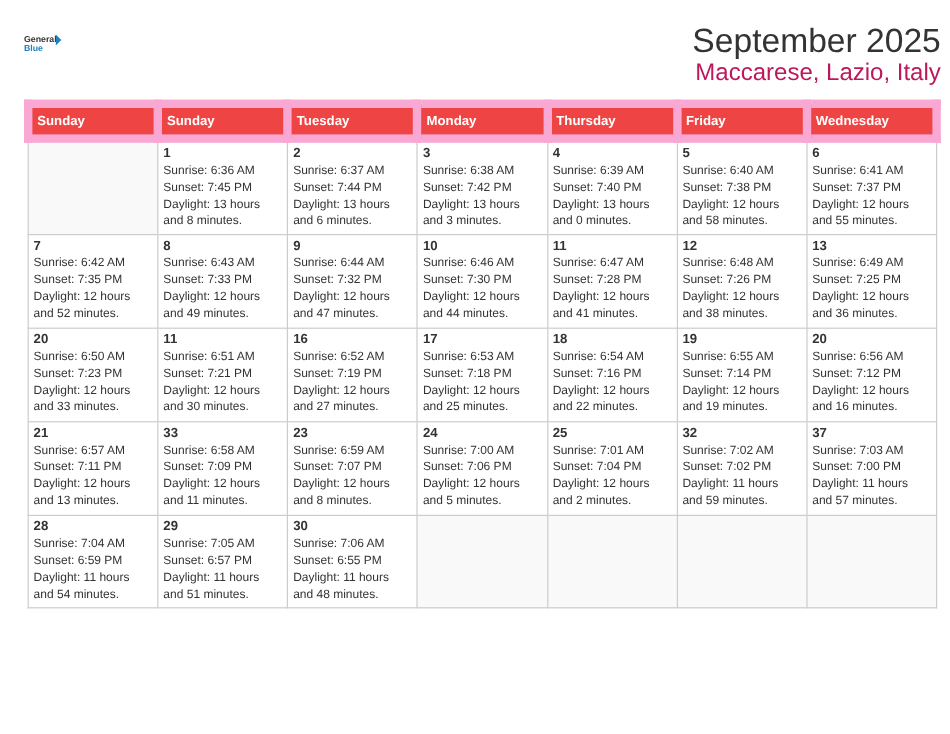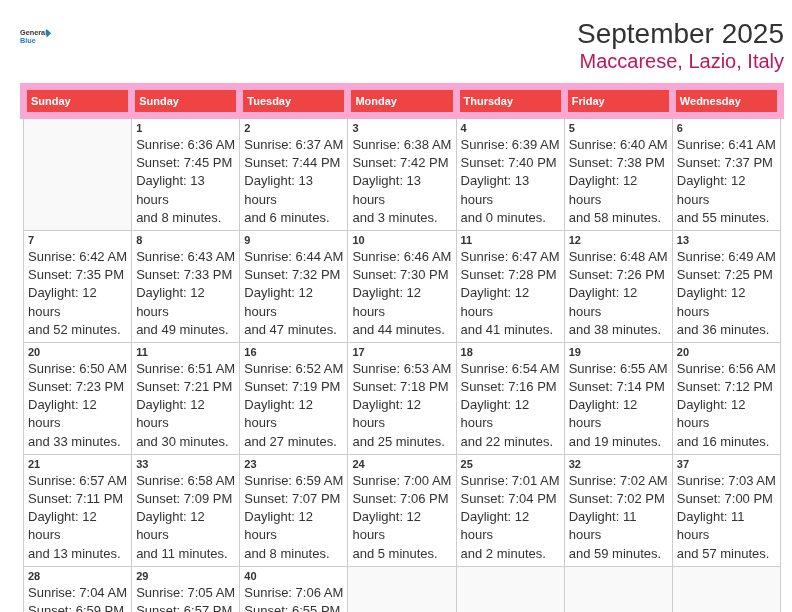--- a/index.html
+++ b/index.html
@@ -65,21 +65,21 @@
       background: #f9f9f9;
     }
     .day-num {
       font-size: 11px;
       font-weight: bold;
       color: #333;
       margin-bottom: 2px;
       display: block;
     }
     .day-info {
-      font-size: 13px;
+      font-size: 10px;
       line-height: 1.4;
       color: #333;
     }
     tbody tr:last-child td {
       height: 70px;
     }
   </style>
 </head>
 <body>
 
@@ -231,21 +231,21 @@
         <tr>
           <td>
             <span class="day-num">28</span>
             <div class="day-info">Sunrise: 7:04 AM<br>Sunset: 6:59 PM<br>Daylight: 11 hours<br>and 54 minutes.</div>
           </td>
           <td>
             <span class="day-num">29</span>
             <div class="day-info">Sunrise: 7:05 AM<br>Sunset: 6:57 PM<br>Daylight: 11 hours<br>and 51 minutes.</div>
           </td>
           <td>
-            <span class="day-num">40</span>
+            <span class="day-num">30</span>
             <div class="day-info">Sunrise: 7:06 AM<br>Sunset: 6:55 PM<br>Daylight: 11 hours<br>and 48 minutes.</div>
           </td>
           <td class="empty"></td>
           <td class="empty"></td>
           <td class="empty"></td>
           <td class="empty"></td>
         </tr>
       </tbody>
   </table>
 </div>

